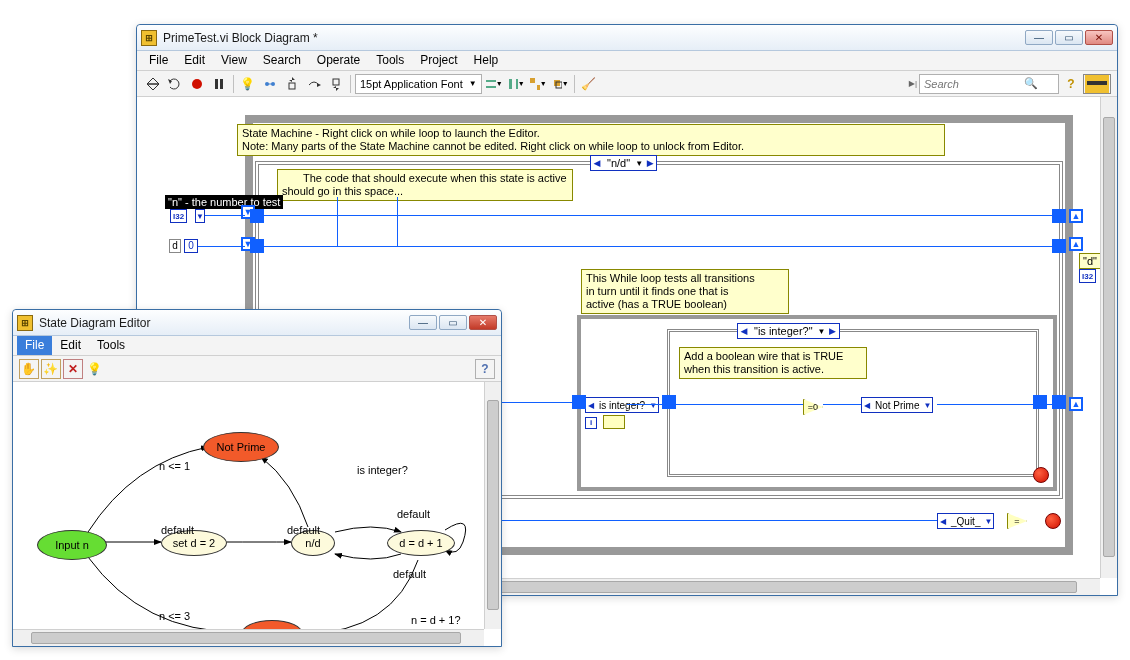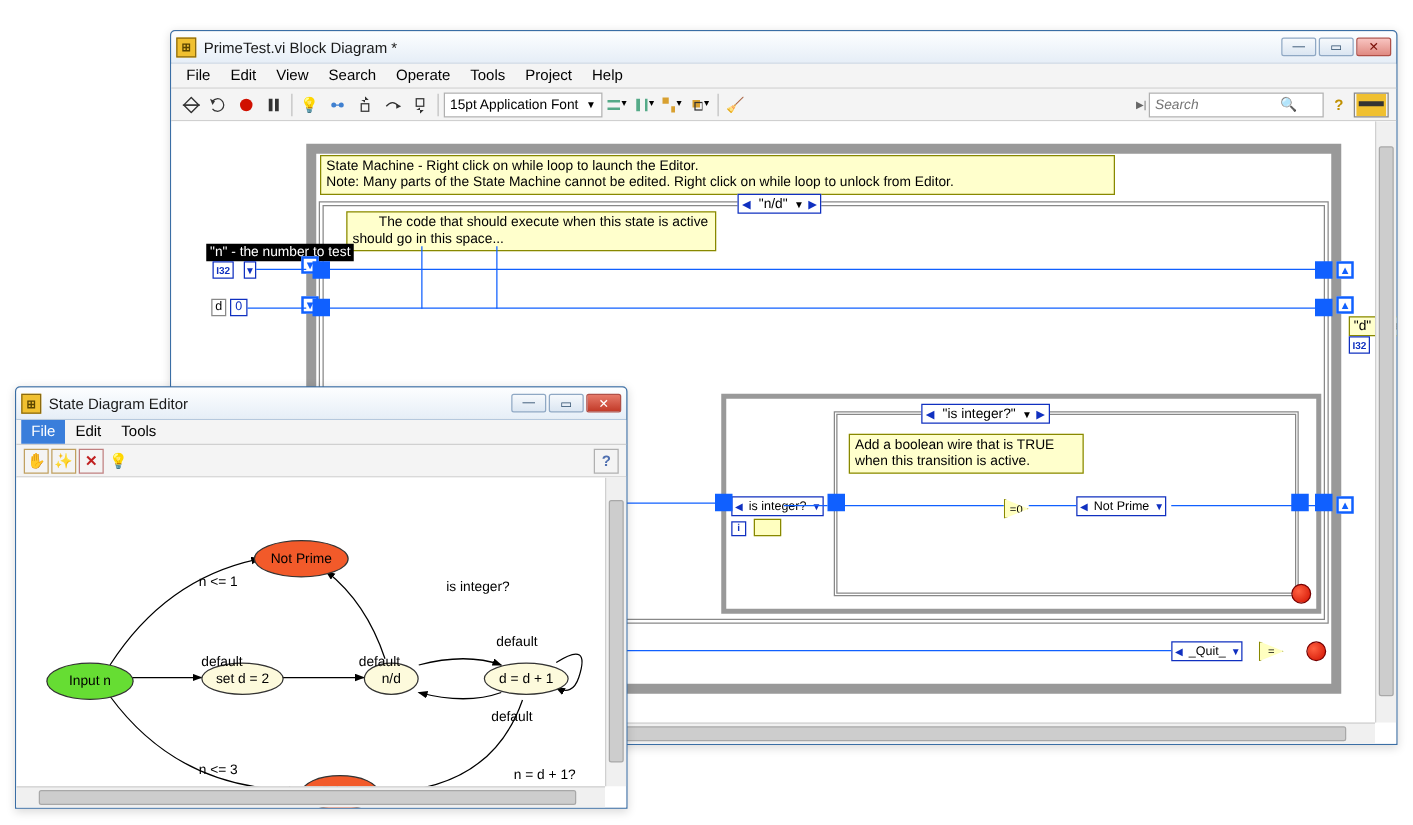--- a/index.html
+++ b/index.html
@@ -182,21 +182,21 @@
           <rect width="24" height="18" fill="#f0c030"></rect>
           <rect x="2" y="6" width="20" height="4" fill="#333"></rect>
         </svg>
       </div>
   </div>
 
   <div class="canvas" style="width:980px; height:498px;">
 
     <div class="gray-border" style="left:108px; top:18px; width:828px; height:440px;"></div>
 
-    <div class="comment-box" style="left:119px; top:27px; width:636px;">
+    <div class="comment-box" style="left:100px; top:27px; width:708px;">
       <span style="white-space:pre-line;">State Machine - Right click on while loop to launch the Editor.
 Note:  Many parts of the State Machine cannot be edited. Right click on while loop to unlock from Editor.</span>
     </div>
 
     <div class="dbl-border" style="left:118px; top:64px; width:808px; height:338px;"></div>
     <div class="case-selector" style="left:453px; top:58px;">
       <div class="arrow">◀</div>
       <div class="label">"n/d"</div>
       <div class="dd">▼</div>
       <div class="arrow">▶</div>
@@ -211,20 +211,25 @@
     <div class="i32-box" style="left:33px; top:112px;">I32</div>
     <div style="position:absolute; left:58px; top:112px; width:10px; height:14px; background:#fff; border:1px solid #1030c0; display:flex; align-items:center; justify-content:center; font-size:8px; color:#1030c0;">▼</div>
 
     <div style="position:absolute; left:32px; top:142px; width:12px; height:14px; background:#fff; border:1px solid #888; font-size:10px; text-align:center;">d</div>
     <div style="position:absolute; left:47px; top:142px; width:14px; height:14px; background:#fff; border:1px solid #1030c0; font-size:10px; text-align:center; color:#1030c0;">0</div>
 
     <div style="position:absolute; left:942px; top:156px; background:#ffffcc; border:1px solid #888800; font-size:11px; padding:1px 3px; white-space:nowrap;">"d" - the current divisor</div>
     <div class="i32-box" style="left:942px; top:172px;">I32</div>
 
     <div class="gray-border-thin" style="left:440px; top:218px; width:480px; height:176px;"></div>
+    <div class="comment-box" style="left:444px; top:172px; width:208px;">
+      <span style="white-space:pre-line;">This While loop tests all transitions
+in turn until it finds one that is
+active (has a TRUE boolean)</span>
+    </div>
 
     <div class="dbl-border" style="left:530px; top:232px; width:372px; height:148px; border-width:3px;"></div>
     <div class="case-selector" style="left:600px; top:226px;">
       <div class="arrow">◀</div>
       <div class="label">"is integer?"</div>
       <div class="dd">▼</div>
       <div class="arrow">▶</div>
     </div>
 
     <div class="comment-box" style="left:542px; top:250px; width:188px;">

